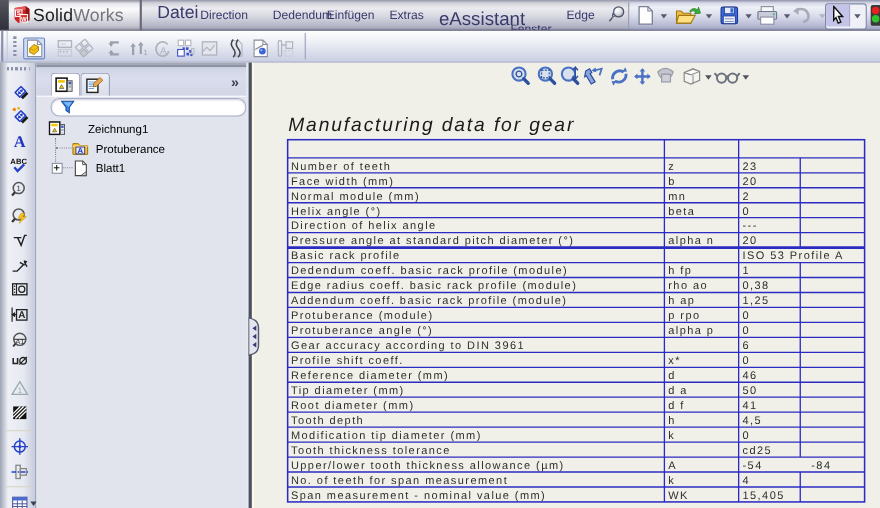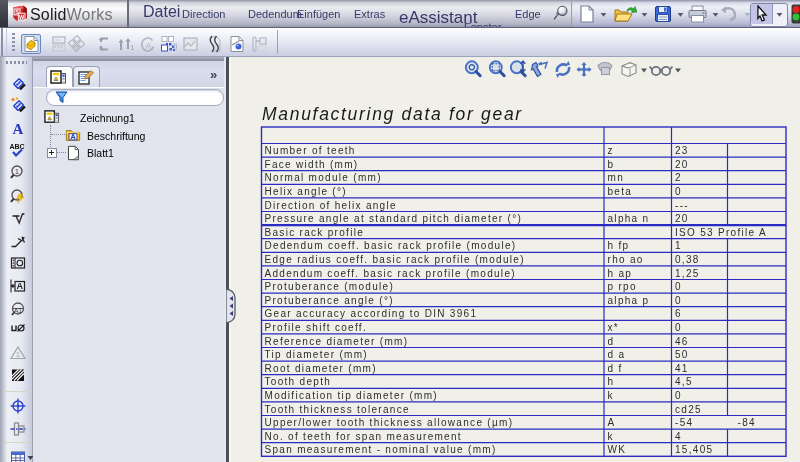--- a/index.html
+++ b/index.html
@@ -311,21 +311,21 @@
   </svg>
 <div class="tt" style="left:80px;top:112px">Zeichnung1</div>
 <div style="position:absolute;left:50px;top:125px;width:1px;height:28px;border-left:1px dotted #889"></div>
 <div style="position:absolute;left:51px;top:134px;width:14px;height:1px;border-top:1px dotted #889"></div>
 <svg style="position:absolute;left:65px;top:127px" width="16" height="16" viewBox="0 0 18 18">
 <path d="M 1.5,4 L 7,4 8.5,6 16.5,6 16.5,15 1.5,15 Z" fill="#f7c325" stroke="#9a7010" stroke-width="1"></path>
 <path d="M 1.5,6.5 L 16.5,6.5" stroke="#ffe08a" stroke-width="1.2"></path>
 <rect x="4.5" y="7.5" width="9" height="7" fill="#e8edf8" stroke="#24309a" stroke-width="0.9"></rect>
 <text x="9" y="13.6" font-size="8" font-weight="bold" fill="#2336c0" text-anchor="middle">A</text>
   </svg>
-<div class="tt" style="left:87px;top:129.5px">Beschriftung</div>
+<div class="tt" style="left:87px;top:129.5px">Protuberance</div>
 <div style="position:absolute;left:47px;top:148px;width:8px;height:8px;background:#fff;border:1px solid #848ca0"></div>
 <div style="position:absolute;left:49px;top:151.5px;width:5px;height:1px;background:#222"></div>
 <div style="position:absolute;left:51px;top:149.5px;width:1px;height:5px;background:#222"></div>
 <div style="position:absolute;left:57px;top:152px;width:9px;height:1px;border-top:1px dotted #889"></div>
 <svg style="position:absolute;left:66px;top:144.5px" width="15" height="16" viewBox="0 0 18 19">
 <path d="M 3,1.5 L 11,1.5 15,5.5 15,17.5 3,17.5 Z" fill="#fff" stroke="#444" stroke-width="1.2"></path>
 <path d="M 11,1.5 11,5.5 15,5.5" fill="none" stroke="#444" stroke-width="1"></path>
 <path d="M 15,13 l 0,4.5 -6,0 z" fill="#c8ccdc" stroke="#444" stroke-width="0.9"></path>
   </svg>
 <div class="tt" style="left:87px;top:147px">Blatt1</div>

